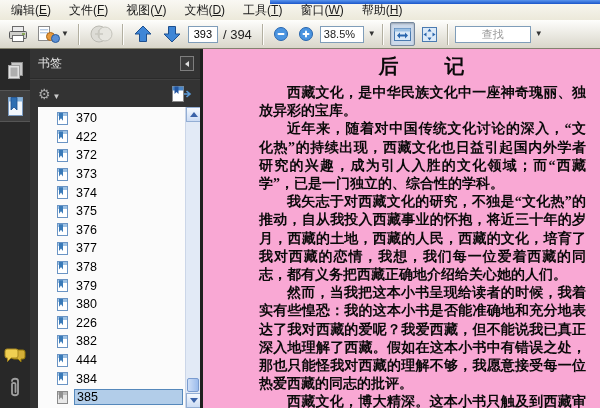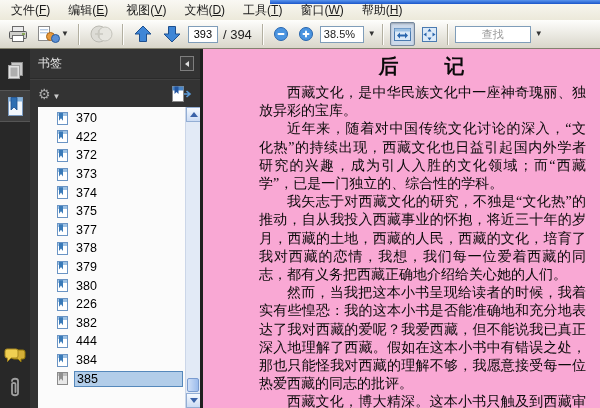--- a/index.html
+++ b/index.html
@@ -74,33 +74,33 @@
   .sb-up { top:0; } .sb-down { bottom:0; }
   .chev { width:0; height:0; border-left:4px solid transparent; border-right:4px solid transparent; }
   .chev.up { border-bottom:5px solid #3a62a8; } .chev.down { border-top:5px solid #3a62a8; }
   .sb-thumb { position:absolute; left:1px; right:1px; bottom:16px; height:14px; border:1px solid #7a9cd0;
     border-radius:2px; background:linear-gradient(90deg,#cfdff7,#9cbcec); }
 
   
   .docarea { flex:1; background:#f9a8d4; border-left:3px solid #1f1f1f; overflow:hidden;
     padding:6px 14px 0 56px; font-family:"Liberation Serif", serif; color:#0a0a0a; }
   .doc-title { text-align:center; font-size:20px; font-weight:bold; letter-spacing:2px; line-height:22px; margin-bottom:7px; }
-  .doc-body p { font-size:14px; font-weight:400; line-height:18.2px; text-align:justify; text-indent:2em; }
+  .doc-body p { font-size:14px; font-weight:700; line-height:18.2px; text-align:justify; text-indent:2em; }
 
   svg { display:block; }
 </style>
 </head>
 <body>
 
 <div class="window">
   <div class="top-strip"></div>
 
   <div class="menubar">
+    <span class="menu-item"><span>编辑(</span><span class="ak">E</span><span>)</span></span>
     <span class="menu-item"><span>文件(</span><span class="ak">F</span><span>)</span></span>
-    <span class="menu-item"><span>编辑(</span><span class="ak">E</span><span>)</span></span>
     <span class="menu-item"><span>视图(</span><span class="ak">V</span><span>)</span></span>
     <span class="menu-item"><span>文档(</span><span class="ak">D</span><span>)</span></span>
     <span class="menu-item"><span>工具(</span><span class="ak">T</span><span>)</span></span>
     <span class="menu-item"><span>窗口(</span><span class="ak">W</span><span>)</span></span>
     <span class="menu-item"><span>帮助(</span><span class="ak">H</span><span>)</span></span>
   </div>
 
   <div class="toolbar">
     <div class="tb-btn">
       <span>
@@ -270,20 +270,24 @@
               <span class="bm-ic"></span>
               <span class="bm-label">373</span>
             </div>
           <div class="bm-row">
               <span class="bm-ic"></span>
               <span class="bm-label">374</span>
             </div>
           <div class="bm-row">
               <span class="bm-ic"></span>
               <span class="bm-label">375</span>
+            </div>
+          <div class="bm-row">
+              <span class="bm-ic"></span>
+              <span class="bm-label">376</span>
             </div>
           <div class="bm-row">
               <span class="bm-ic"></span>
               <span class="bm-label">377</span>
             </div>
           <div class="bm-row">
               <span class="bm-ic"></span>
               <span class="bm-label">378</span>
             </div>
           <div class="bm-row">

